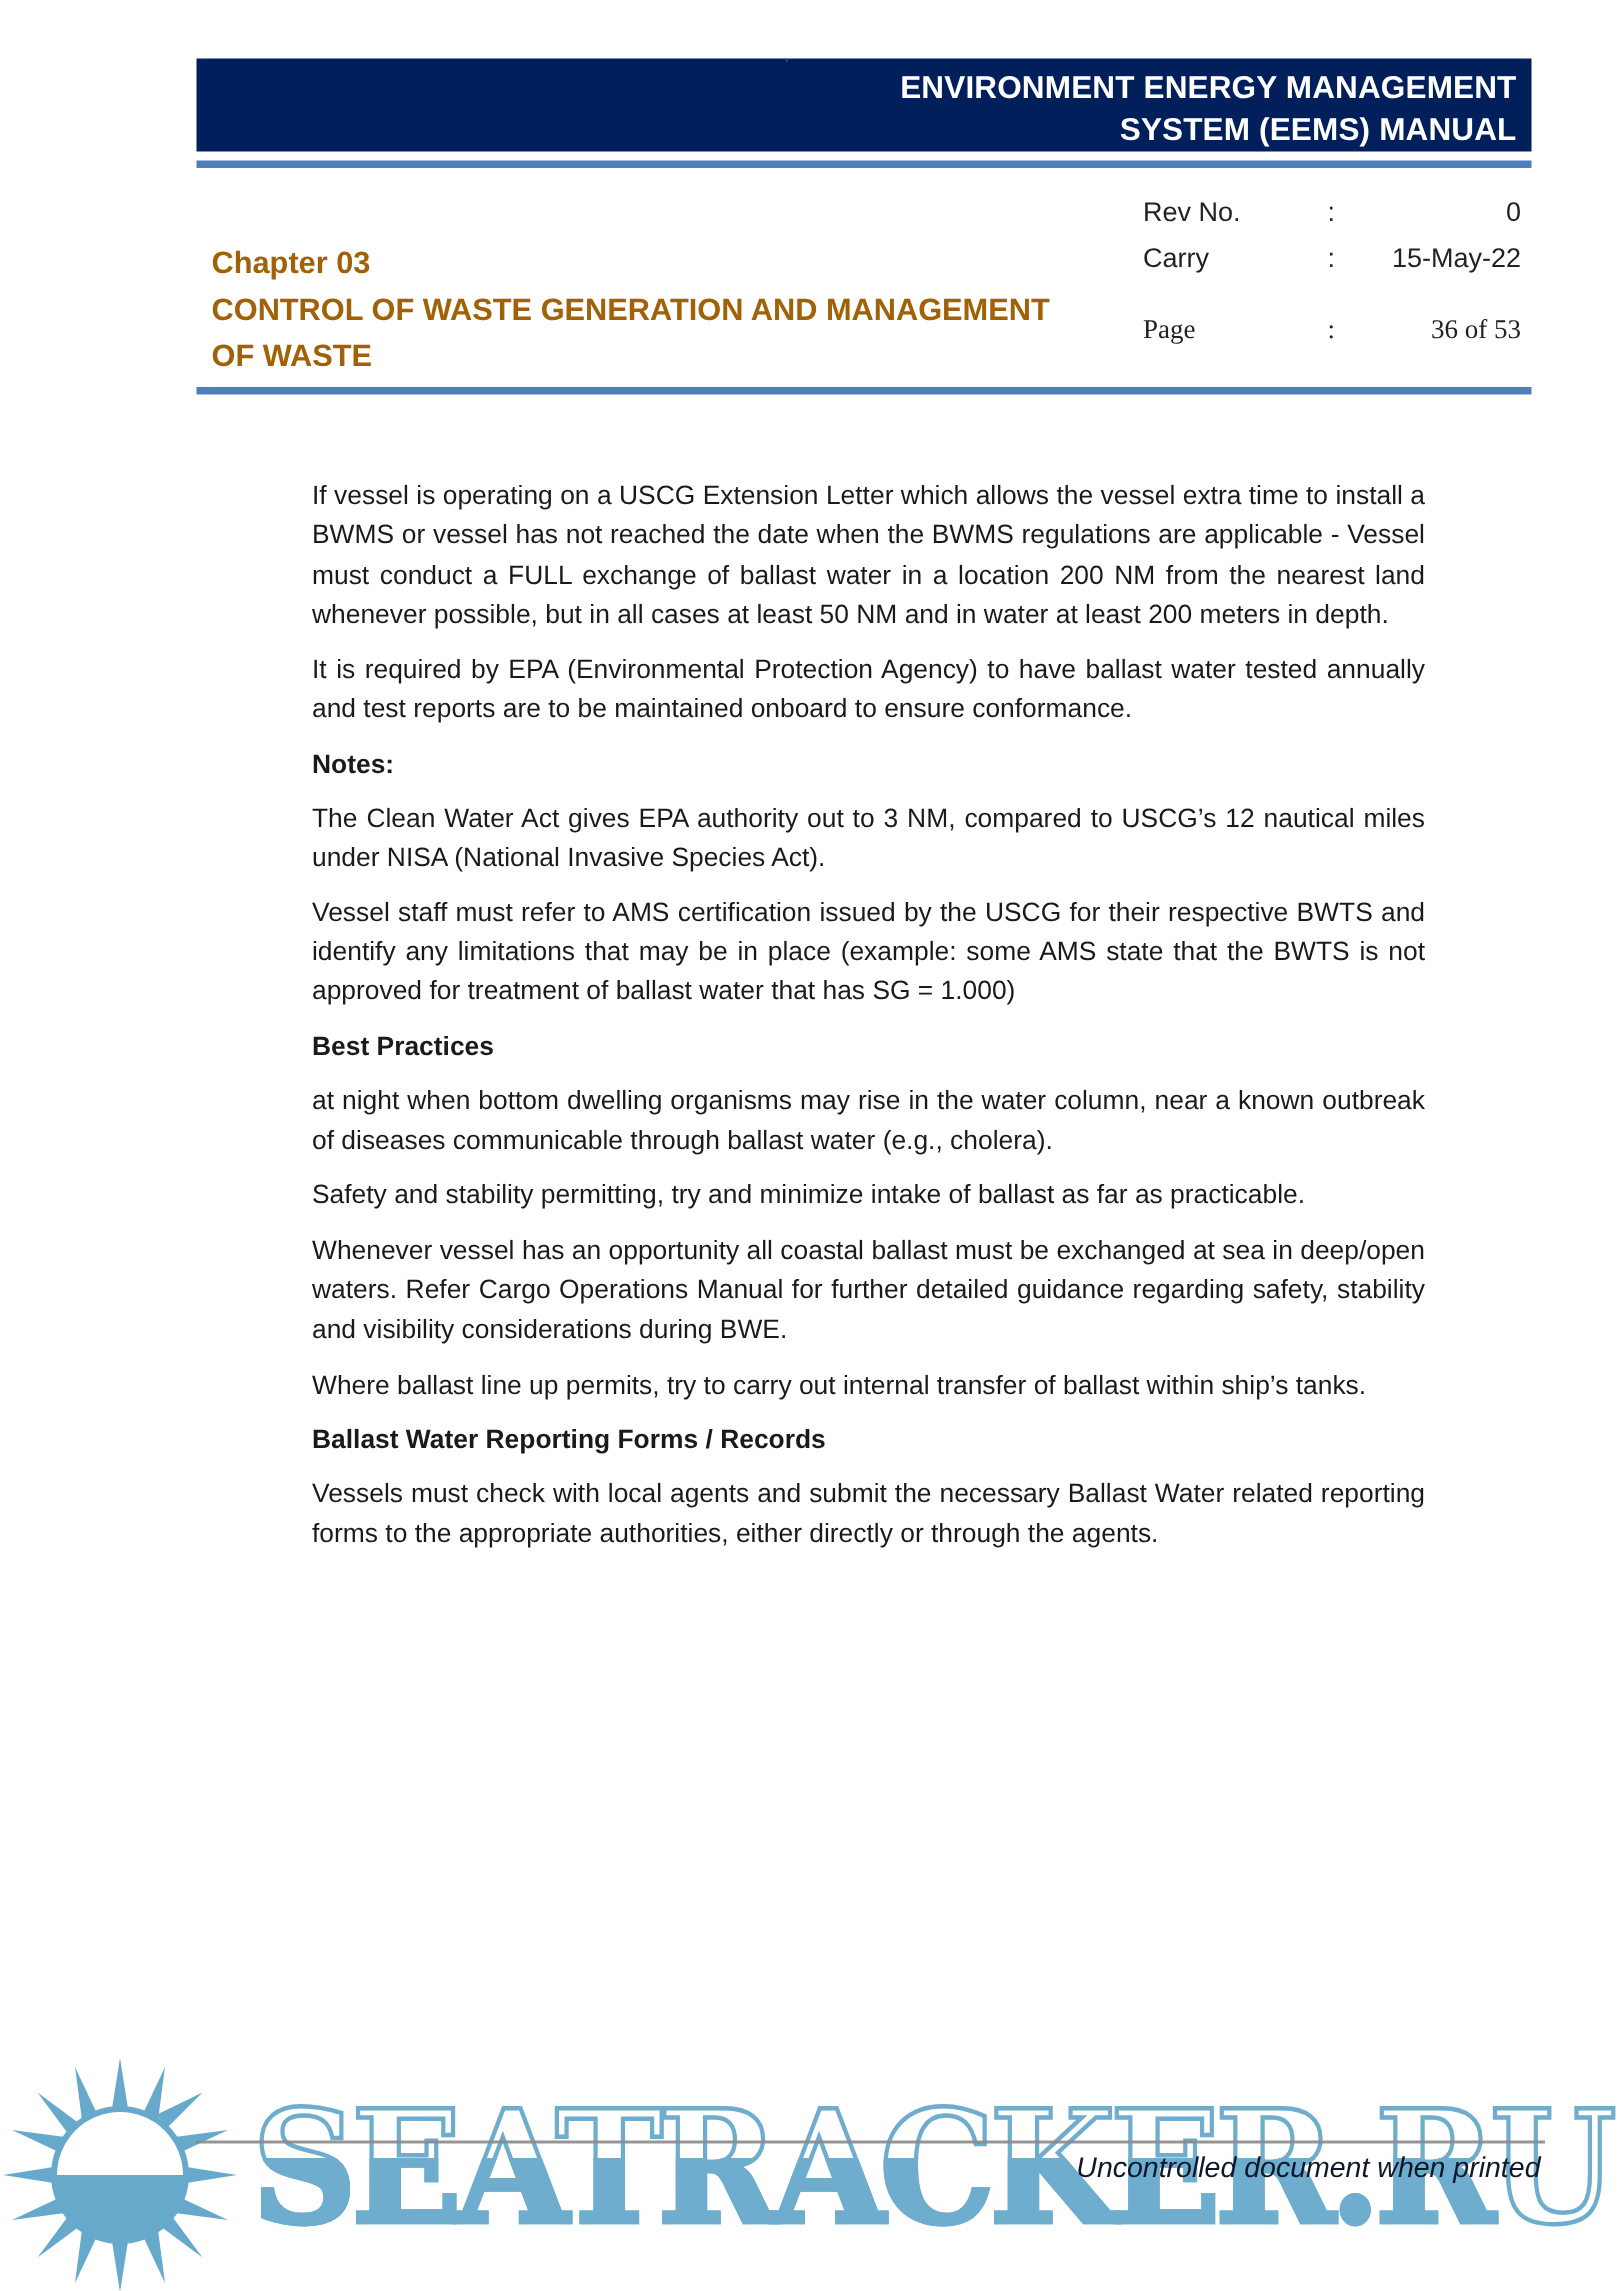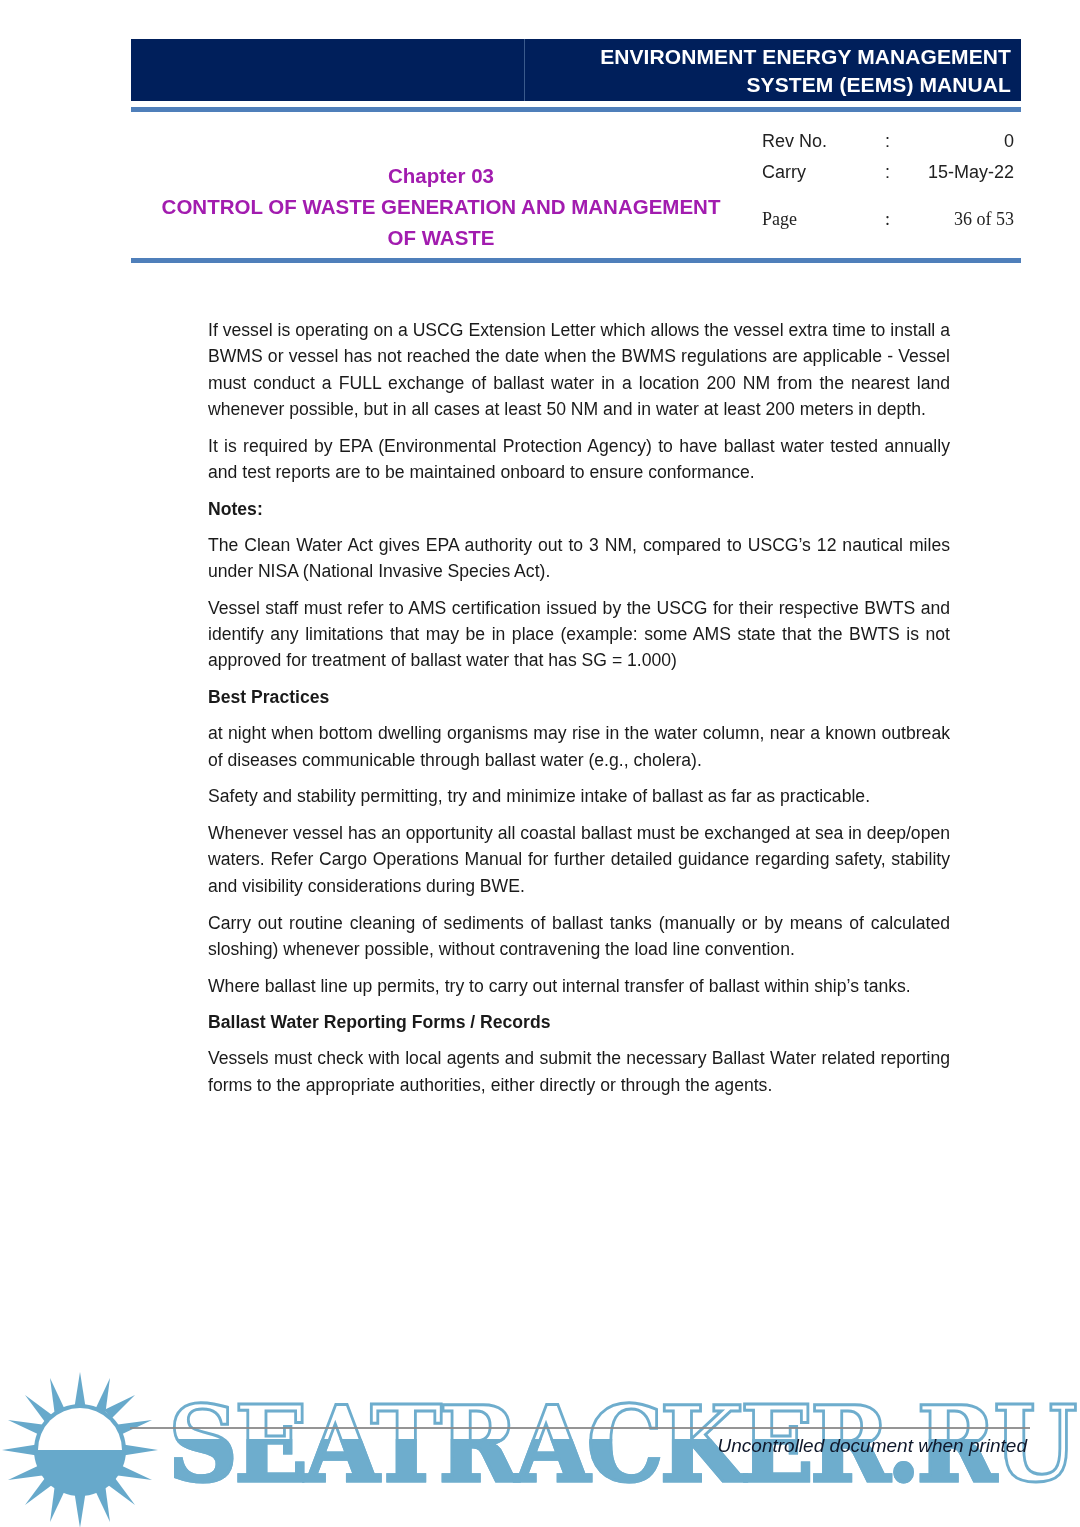--- a/index.html
+++ b/index.html
@@ -2,38 +2,38 @@
 <html><head>
 <meta charset="utf-8">
 <style>
   * { box-sizing: border-box; margin: 0; padding: 0; }
   html, body { width: 1080px; height: 1527px; background: #ffffff; overflow: hidden; }
   body { position: relative; font-family: "Liberation Sans", sans-serif; color: #1a1a1a; }
 
   
   .banner {
     position: absolute; left: 131px; top: 39px; width: 890px; height: 62px;
-    background: #001f5b; display: flex;
+    background: #001f5b; display: flex; flex-direction: column;
   }
   .banner-left { width: 394px; height: 100%; border-right: 1px solid #3a5a8c; }
   .banner-right {
     flex: 1; height: 100%; padding: 4px 10px 0 0;
     text-align: right; color: #ffffff; font-weight: bold;
     font-size: 21px; line-height: 28px; letter-spacing: 0.1px;
   }
   .rule {
     position: absolute; left: 131px; width: 890px; height: 5px; background: #4f7fba;
   }
   .rule.top { top: 107px; }
   .rule.bottom { top: 258px; }
 
   
   .chapter {
     position: absolute; left: 141px; top: 160px; width: 600px;
-    font-size: 20.5px; font-weight: bold; line-height: 31px; color: #a21caf; text-align: center;
+    font-size: 20.5px; font-weight: bold; line-height: 31px; color: #a16207;
   }
   .meta {
     position: absolute; left: 762px; top: 131px; width: 252px;
     font-size: 18px; color: #222;
   }
   .meta-row { position: relative; height: 31px; }
   .meta-row.page { margin-top: 16px; font-family: Liberation Serif, serif; }
   .meta-row .k { position: absolute; left: 0; top: 0; }
   .meta-row .c { position: absolute; left: 123px; top: 0; }
   .meta-row .v { position: absolute; right: 0; top: 0; text-align: right; }
@@ -107,21 +107,20 @@
 <div class="content">
   <p>If vessel is operating on a USCG Extension Letter which allows the vessel extra time to install a BWMS or vessel has not reached the date when the BWMS regulations are applicable - Vessel must conduct a FULL exchange of ballast water in a location 200 NM from the nearest land whenever possible, but in all cases at least 50 NM and in water at least 200 meters in depth.</p>
   <p>It is required by EPA (Environmental Protection Agency) to have ballast water tested annually and test reports are to be maintained onboard to ensure conformance.</p>
   <h4>Notes:</h4>
   <p>The Clean Water Act gives EPA authority out to 3 NM, compared to USCG’s 12 nautical miles under NISA (National Invasive Species Act).</p>
   <p>Vessel staff must refer to AMS certification issued by the USCG for their respective BWTS and identify any limitations that may be in place (example: some AMS state that the BWTS is not approved for treatment of ballast water that has SG = 1.000)</p>
   <h4>Best Practices</h4>
   <p>at night when bottom dwelling organisms may rise in the water column, near a known outbreak of diseases communicable through ballast water (e.g., cholera).</p>
   <p>Safety and stability permitting, try and minimize intake of ballast as far as practicable.</p>
   <p>Whenever vessel has an opportunity all coastal ballast must be exchanged at sea in deep/open waters. Refer Cargo Operations Manual for further detailed guidance regarding safety, stability and visibility considerations during BWE.</p>
-  <p>Carry out routine cleaning of sediments of ballast tanks (manually or by means of calculated sloshing) whenever possible, without contravening the load line convention.</p>
   <p>Where ballast line up permits, try to carry out internal transfer of ballast within ship’s tanks.</p>
   <h4>Ballast Water Reporting Forms / Records</h4>
   <p>Vessels must check with local agents and submit the necessary Ballast Water related reporting forms to the appropriate authorities, either directly or through the agents.</p>
 </div>
 
 <svg class="wm-logo" viewBox="0 0 160 160">
   <g fill="#67a9cb">
     <polygon points="80,2 86,40 74,40"></polygon>
     <polygon points="80,158 86,120 74,120"></polygon>
     <polygon points="2,80 40,74 40,86"></polygon>

